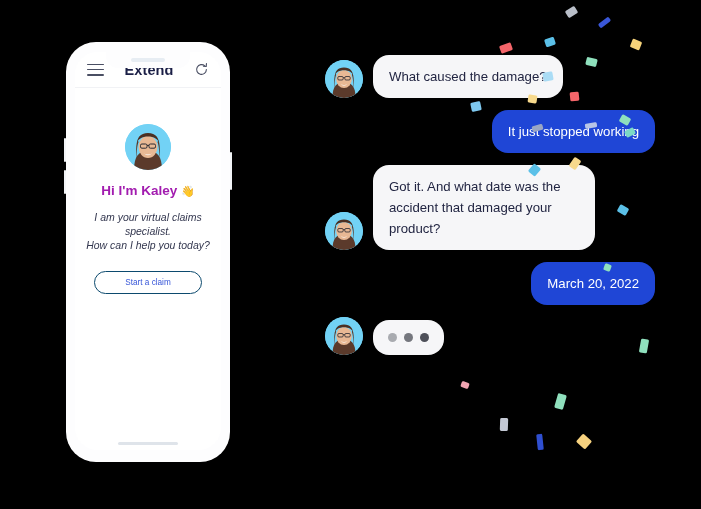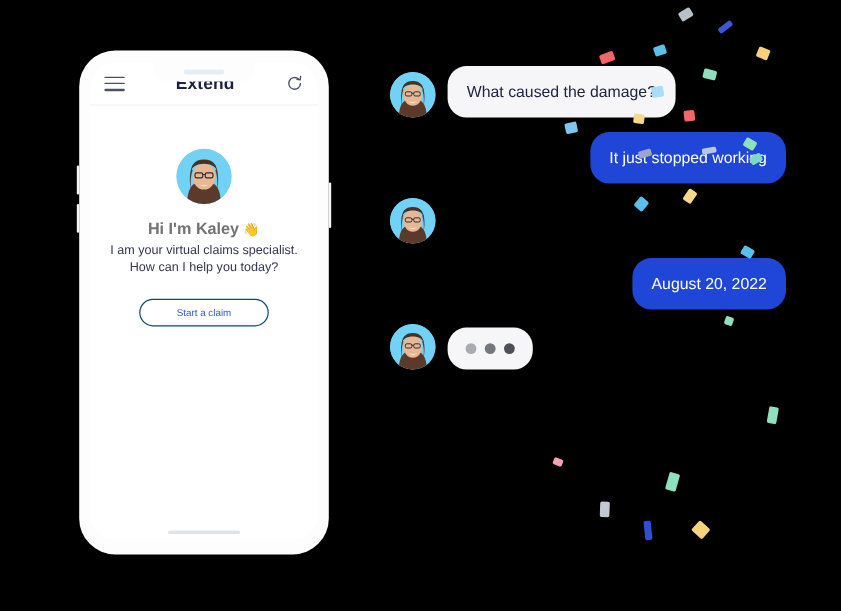--- a/index.html
+++ b/index.html
@@ -13,21 +13,21 @@
     position: relative;
     overflow: hidden;
     font-family: "Liberation Sans", sans-serif;
   }
 
   
   .phone-wrap {
     position: absolute;
     left: 66px;
     top: 42px;
-    width: 208px;
+    width: 164px;
     height: 420px;
   }
   .phone-body {
     position: absolute;
     inset: 0;
     background: #fdfdfe;
     border-radius: 30px;
     box-shadow: 0 6px 26px rgba(0,0,0,0.28), 0 0 0 1px rgba(0,0,0,0.04);
   }
   .phone-notch {
@@ -138,29 +138,30 @@
     border-radius: 50%;
     margin: 0 auto;
     background: #72d2f5;
     position: relative;
     overflow: hidden;
   }
   .greeting {
     margin-top: 13px;
     font-size: 13.5px;
     font-weight: bold;
-    color: #737373;
+    color: #a21caf;
   }
   .greeting .wave { font-size: 11px; }
   .subtitle {
-    margin-top: 4px;
+    margin-top: 12px;
     font-size: 10.5px;
     line-height: 14px;
     color: #33374f;
     padding: 0 10px;
+    font-style: italic;
   }
   .cta-btn {
     display: block;
     width: 108px;
     margin: 0 auto;
     padding: 6px 0;
     border: 1px solid #0c4a6e;
     border-radius: 14px;
     background: #fff;
     color: #3756d8;
@@ -339,24 +340,25 @@
         <ellipse cx="23" cy="23" rx="9.5" ry="11" fill="#e8b894"></ellipse>
         <path d="M12 20 C12 10 34 10 34 20 C34 14 31 9 23 9 C15 9 12 14 12 20 Z" fill="#4b2f22"></path>
         <path d="M12.5 16 C10 24 11.5 33 13 38 C11 30 12 22 13.5 18 Z" fill="#5b3a2b"></path>
         <path d="M33.5 16 C36 24 34.5 33 33 38 C35 30 34 22 32.5 18 Z" fill="#5b3a2b"></path>
         <rect x="15.5" y="20" width="6.5" height="4.2" rx="1.4" fill="none" stroke="#2b2b33" stroke-width="1"></rect>
         <rect x="24" y="20" width="6.5" height="4.2" rx="1.4" fill="none" stroke="#2b2b33" stroke-width="1"></rect>
         <line x1="22" y1="21.4" x2="24" y2="21.4" stroke="#2b2b33" stroke-width="1"></line>
         <path d="M19 29.5 Q23 33 27 29.5 Q23 31.5 19 29.5 Z" fill="#ffffff"></path>
       </svg>
     </div>
+    <div class="bubble agent">Got it. And what date was the accident that damaged your product?</div>
   </div>
 
   <div class="row right">
-    <div class="bubble user">August 20, 2022</div>
+    <div class="bubble user">March 20, 2022</div>
   </div>
 
 
   <div class="row">
     <div class="chat-avatar">
       <svg class="face" viewBox="0 0 46 46">
         <circle cx="23" cy="23" r="23" fill="#72d2f5"></circle>
         <path d="M9 46 C9 32 14 27 23 27 C32 27 37 32 37 46 Z" fill="#5b3a2b"></path>
         <ellipse cx="23" cy="23" rx="9.5" ry="11" fill="#e8b894"></ellipse>
         <path d="M12 20 C12 10 34 10 34 20 C34 14 31 9 23 9 C15 9 12 14 12 20 Z" fill="#4b2f22"></path>

